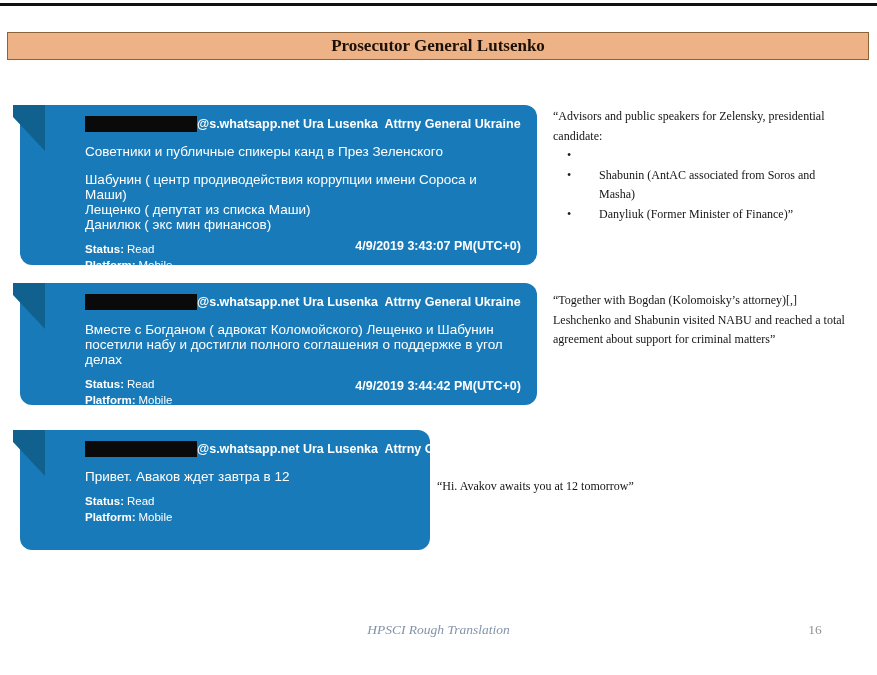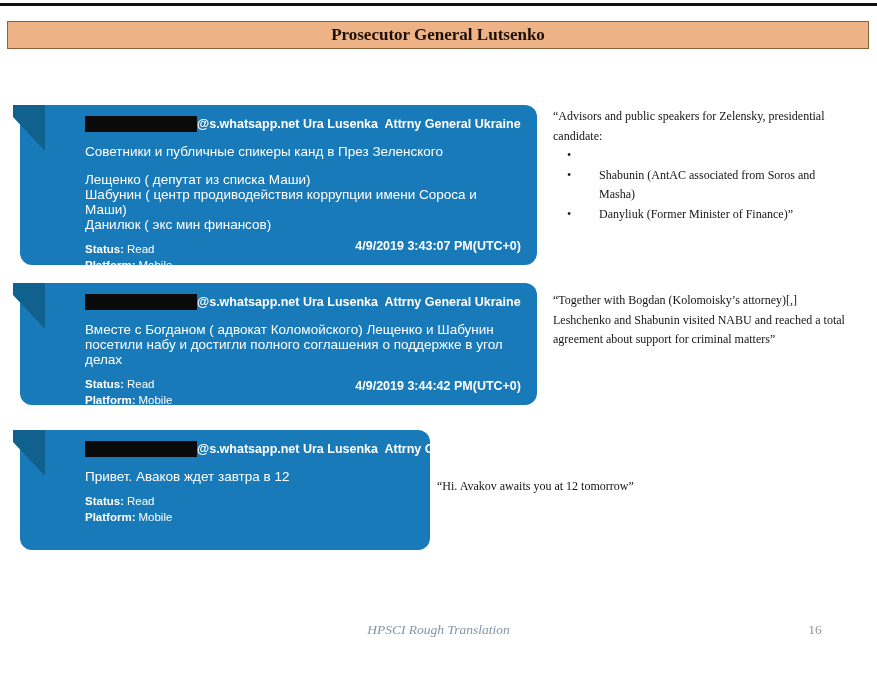--- a/index.html
+++ b/index.html
@@ -5,21 +5,21 @@
   html,body { margin:0; padding:0; background:#ffffff; }
   .page {
     position:relative; width:877px; height:675px; background:#fff; overflow:hidden;
     font-family:"Liberation Sans", sans-serif;
   }
   .top-line {
     position:absolute; top:3px; left:0; width:877px; height:3px;
     background:var(--scan-line,#111);
   }
   .banner {
-    position:absolute; left:7px; top:21px; width:860px; height:26px;
+    position:absolute; left:7px; top:32px; width:860px; height:26px;
     background:var(--banner-bg,#edb286); border:1px solid var(--banner-border,#8c6239);
     display:flex; align-items:center; justify-content:center;
     font-family:"Liberation Serif", serif; font-weight:bold; font-size:17px; color:#1d1006;
   }
   
   .bubble {
     position:absolute; background:var(--bubble-blue,#187ab8); border-radius:12px;
     color:var(--bubble-text,#fff);
   }
   .bubble-0 { left:20px; top:105px; width:517px; height:160px; }
@@ -82,22 +82,22 @@
       <div class="bubble bubble-0">
     <div class="tail"></div>
     <div class="inner">
       <div class="sender-row">
         <span class="redact"></span>
             <span class="sender-text">@s.whatsapp.net Ura Lusenka  Attrny General Ukraine</span>
       </div>
       <div class="body">
             <div class="body-line">Советники и публичные спикеры канд в През Зеленского</div>
             <div class="body-line blank">&nbsp;</div>
+            <div class="body-line">Шабунин ( центр продиводействия коррупции имени Сороса и Маши)</div>
             <div class="body-line">Лещенко ( депутат из списка Маши)</div>
-            <div class="body-line">Шабунин ( центр продиводействия коррупции имени Сороса и Маши)</div>
             <div class="body-line">Данилюк ( экс мин финансов)</div>
           </div>
       <div class="metas">
         <div class="meta"><b>Status:</b><span>Read</span></div>
         <div class="meta"><b>Platform:</b><span>Mobile</span></div>
       </div>
       <div class="timestamp">4/9/2019 3:43:07 PM(UTC+0)</div>
     </div>
   </div>
       <div class="bubble bubble-1">

